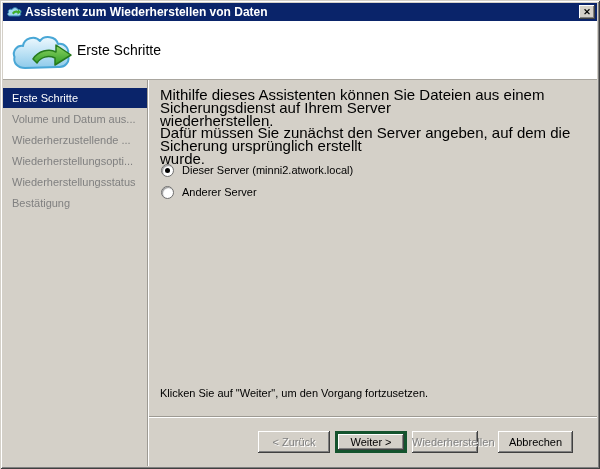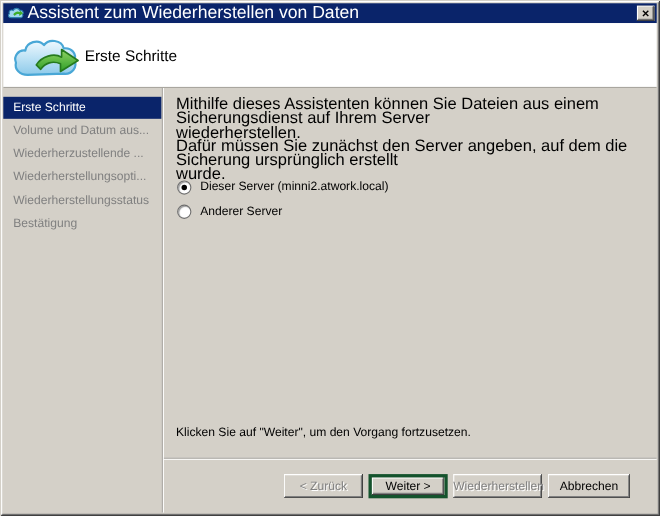--- a/index.html
+++ b/index.html
@@ -9,21 +9,21 @@
     box-shadow: inset 1px 1px 0 #d4d0c8, inset -1px -1px 0 #404040,
                 inset 2px 2px 0 #ffffff, inset -2px -2px 0 #808080,
                 inset 3px 3px 0 #d4d0c8, inset -3px -3px 0 #d4d0c8;
   }
   
   .titlebar{
     position:absolute;left:3px;top:3px;right:3px;height:18px;
     background:#0a246a;display:flex;align-items:center;padding:0 2px;
   }
   .titlebar .tb-icon{width:16px;height:14px;margin:0 3px 0 1px;flex:0 0 auto;}
-  .titlebar .tb-text{color:#fff;font-size:16px;font-weight:normal;white-space:nowrap;flex:1 1 auto;line-height:18px;}
+  .titlebar .tb-text{color:#fff;font-size:12px;font-weight:bold;white-space:nowrap;flex:1 1 auto;line-height:18px;}
   .close-btn{
     width:16px;height:14px;flex:0 0 auto;background:#d4d0c8;border:none;padding:0;
     box-shadow: inset -1px -1px 0 #404040, inset 1px 1px 0 #ffffff, inset -2px -2px 0 #808080;
     font-family:"Liberation Sans",sans-serif;font-size:9px;font-weight:bold;color:#000;
     line-height:13px;text-align:center;cursor:default;
   }
   
   .header{
     position:absolute;left:3px;top:21px;right:3px;height:58px;background:#ffffff;
     border-bottom:1px solid #a9a69f;
@@ -64,21 +64,21 @@
     position:absolute;top:431px;height:22px;box-sizing:border-box;
     background:#d4d0c8;border:none;padding:0;text-align:center;
     font-family:"Liberation Sans",sans-serif;font-size:11px;color:#000;white-space:nowrap;
     box-shadow: inset -1px -1px 0 #404040, inset 1px 1px 0 #ffffff, inset -2px -2px 0 #808080, inset 2px 2px 0 #d4d0c8;
     cursor:default;
   }
   .btn.default{border:3px solid #14532d;}
   .btn.disabled{color:#808080;text-shadow:1px 1px 0 #ffffff;text-align:center;}
   .btn-back{left:258px;width:72px;}
   .btn-next{left:335px;width:72px;}
-  .btn-restore{left:412px;width:81px;}
+  .btn-restore{left:412px;width:66px;}
   .btn-cancel{left:498px;width:75px;}
 </style>
 </head>
 <body>
 
 <div class="win">
 
   <div class="titlebar">
     <svg class="tb-icon" viewBox="0 0 16 14">
       <path d="M4 11 C1.5 11 1 8.5 2.5 7.5 C1.5 5 4 3.5 6 4.5 C7 2 11 2 12 4.5 C14.5 4 16 6.5 14.5 8 C15.5 10 13.5 11.5 12 11 Z" fill="#9fd7ef" stroke="#2e7fae" stroke-width="1"></path>

